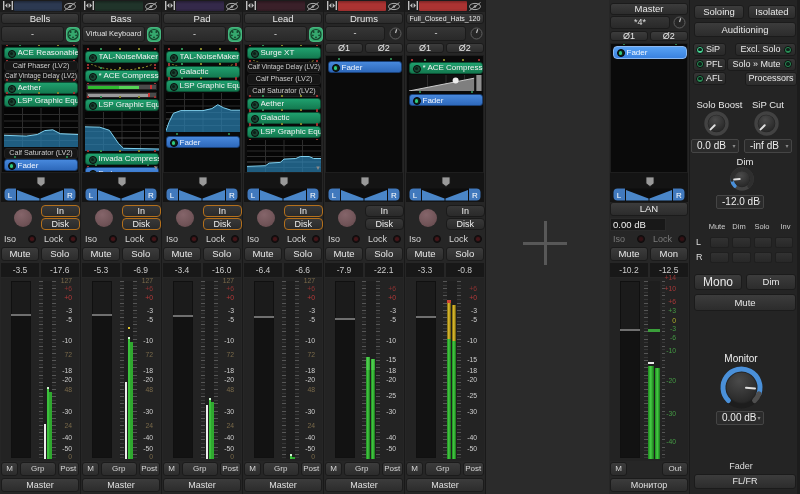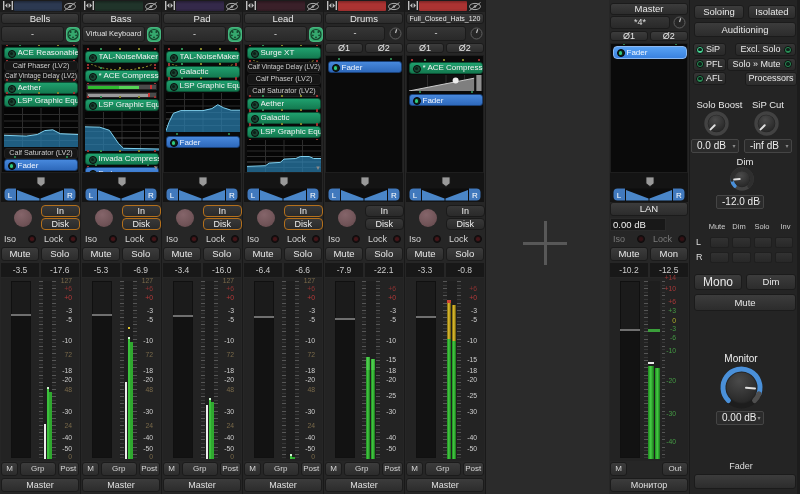--- a/index.html
+++ b/index.html
@@ -1117,12 +1117,13 @@
         </radialGradient>
       </defs>
       <circle cx="22.5" cy="22.5" r="15" fill="url(#kb4)"></circle>
       <line x1="27.0" y1="22.8" x2="36.0" y2="23.4" stroke="#e0e0e0" stroke-width="2" stroke-linecap="round"></line>
     </svg>
 <div style="position:absolute;left:716px;top:411px;width:48px;height:13.5px;background:#2b2b2b;border:1px solid #454545;border-radius:2px;box-sizing:border-box;"></div>
 <div style="position:absolute;left:722px;top:411px;width:34px;height:13.5px;font-size:10px;line-height:13.5px;color:#ececec;text-align:left;white-space:nowrap;">0.00 dB</div>
 <div style="position:absolute;left:755px;top:412px;width:8px;height:12px;font-size:6px;line-height:12px;color:#8a8a8a;text-align:center;white-space:nowrap;">▾</div>
 <div style="position:absolute;left:711px;top:460.5px;width:60px;height:11px;font-size:9px;line-height:11px;color:#dddddd;text-align:center;white-space:nowrap;">Fader</div>
 <div style="position:absolute;left:694px;top:473.5px;width:102px;height:15.5px;background:linear-gradient(#3c3c3c,#2c2c2c);border:1px solid #1b1b1b;border-radius:3px;box-sizing:border-box;"></div>
+<div style="position:absolute;left:694px;top:473.5px;width:102px;height:15.5px;font-size:9px;line-height:15.5px;color:#e8e8e8;text-align:center;white-space:nowrap;">FL/FR</div>
 </div>
 </body></html>

